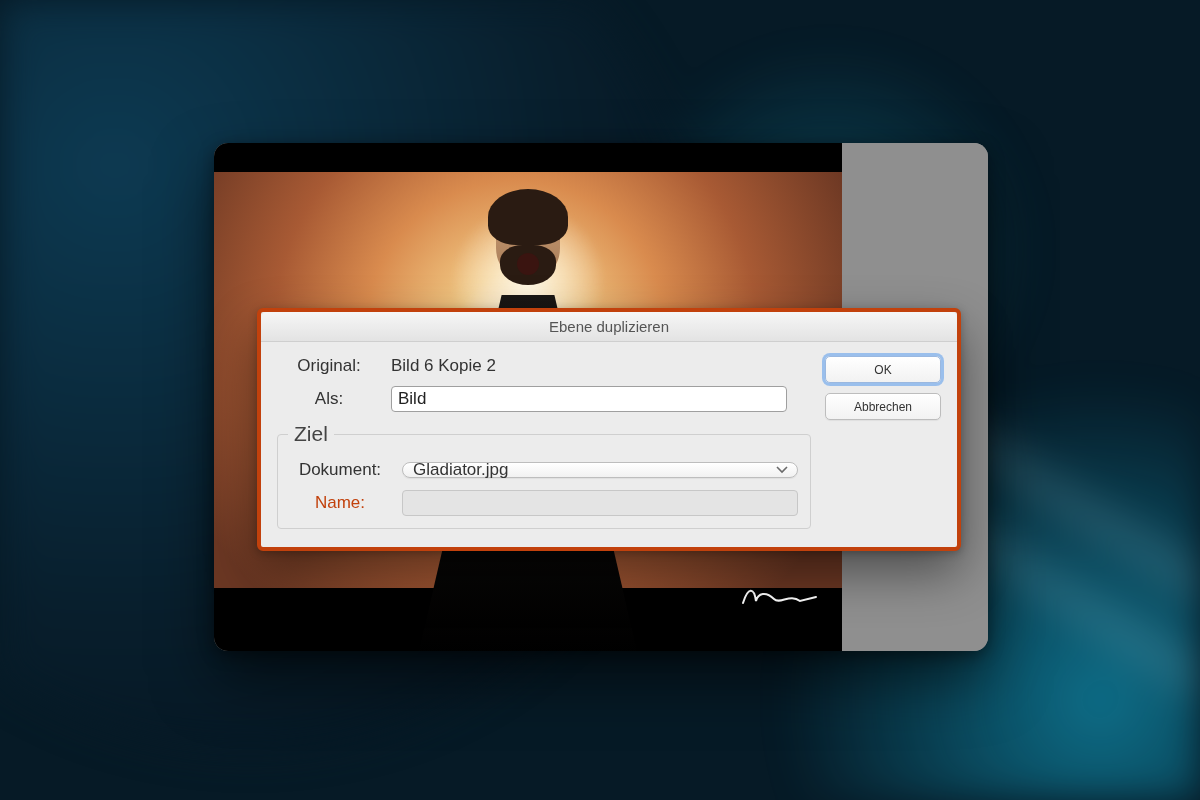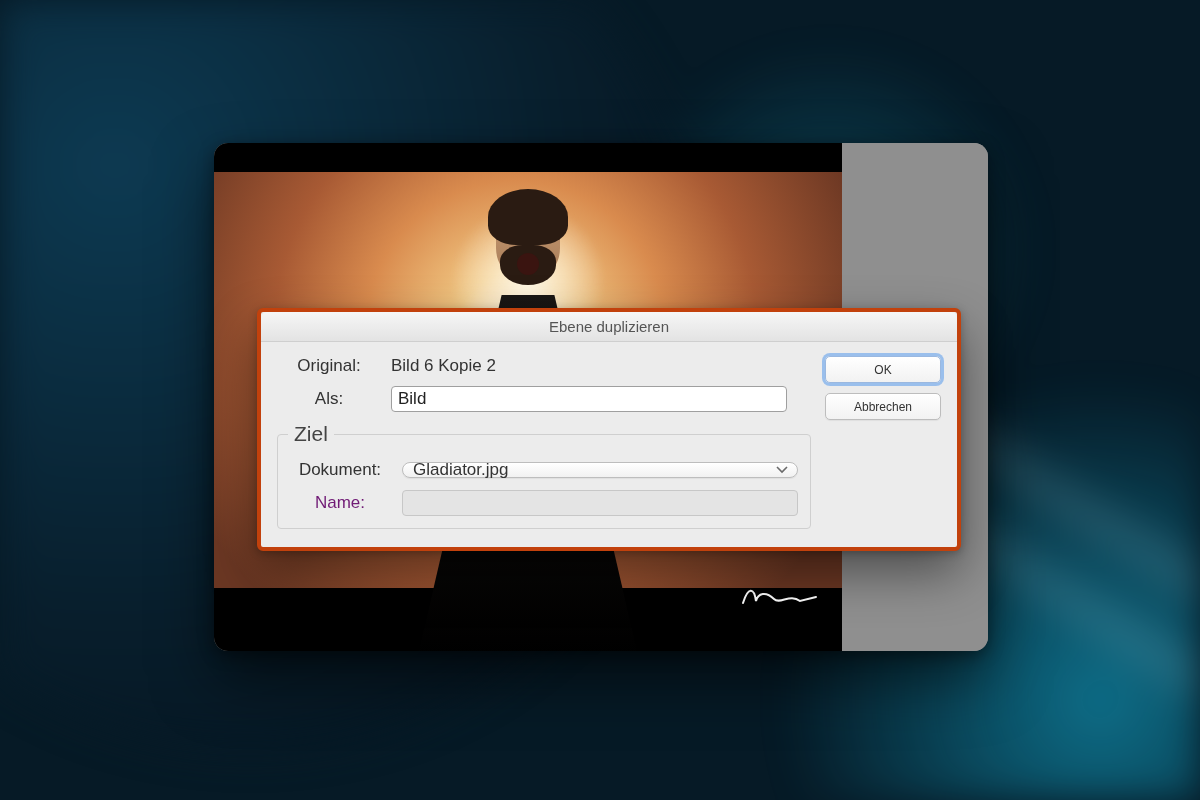--- a/index.html
+++ b/index.html
@@ -58,21 +58,21 @@
   .dlg-title{
     height:29px;line-height:29px;text-align:center;font-size:15px;color:#555;
     border-bottom:1px solid #cfcfcf;border-radius:6px 6px 0 0;
     background:linear-gradient(#f6f6f6,#e3e3e3);
   }
   .dlg-body{display:flex;gap:14px;padding:14px 16px 18px 16px;}
   .col-form{flex:1 1 auto;}
   .col-buttons{flex:0 0 116px;display:flex;flex-direction:column;gap:10px;}
   .row{display:flex;align-items:center;margin-bottom:10px;}
   .lbl{flex:0 0 104px;text-align:center;padding-right:10px;color:#333;}
-  .lbl.disabled{color:#701a75;}
+  .lbl.disabled{color:#c2410c;}
   .val{color:#333;}
   input[type=text]{
     width:396px;height:26px;padding:1px 6px;font-size:17px;color:#222;
     background:#fff;border:1px solid #9f9f9f;border-radius:4px;outline:none;
     font-family:inherit;box-sizing:border-box;
   }
   input.disabled{background:#e4e4e4;border-color:#c7c7c7;}
   .select{
     width:396px;height:16px;box-sizing:border-box;padding:0 28px 0 10px;
     background:linear-gradient(#ffffff,#f1f1f1);

